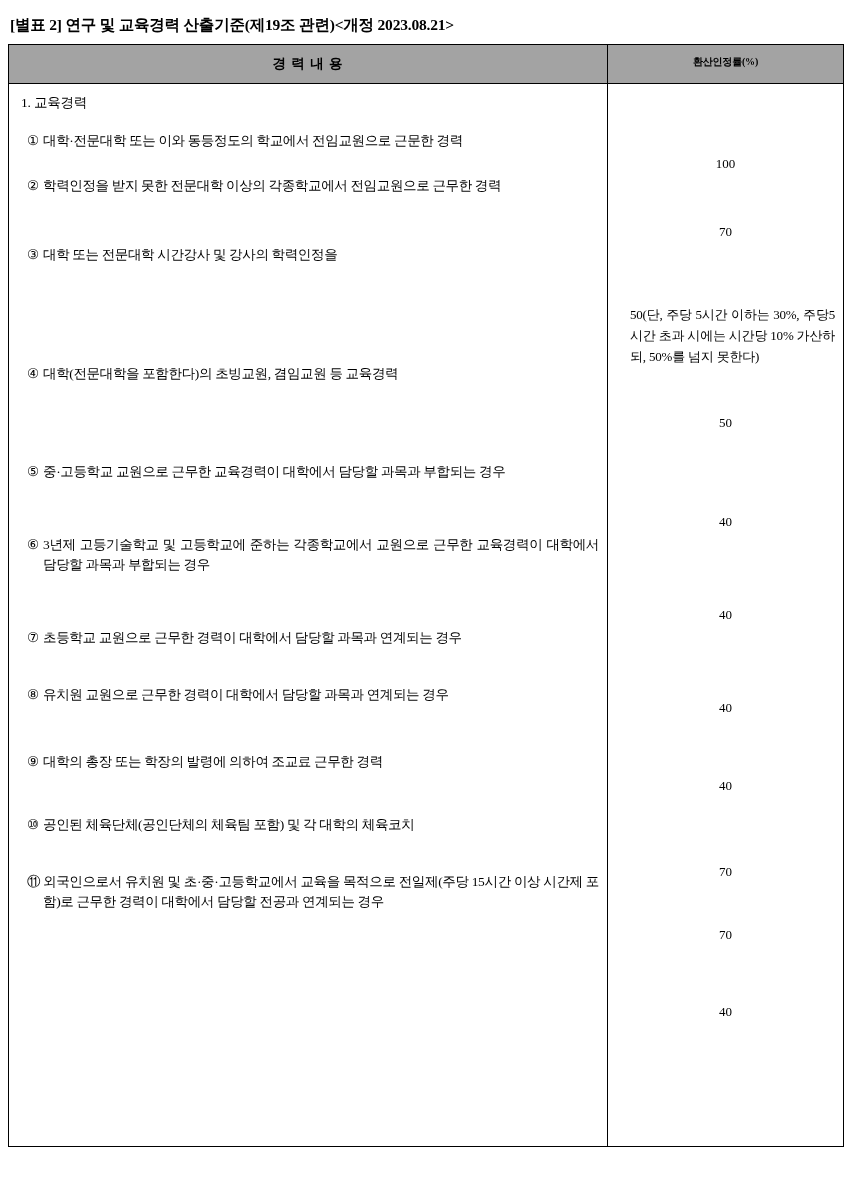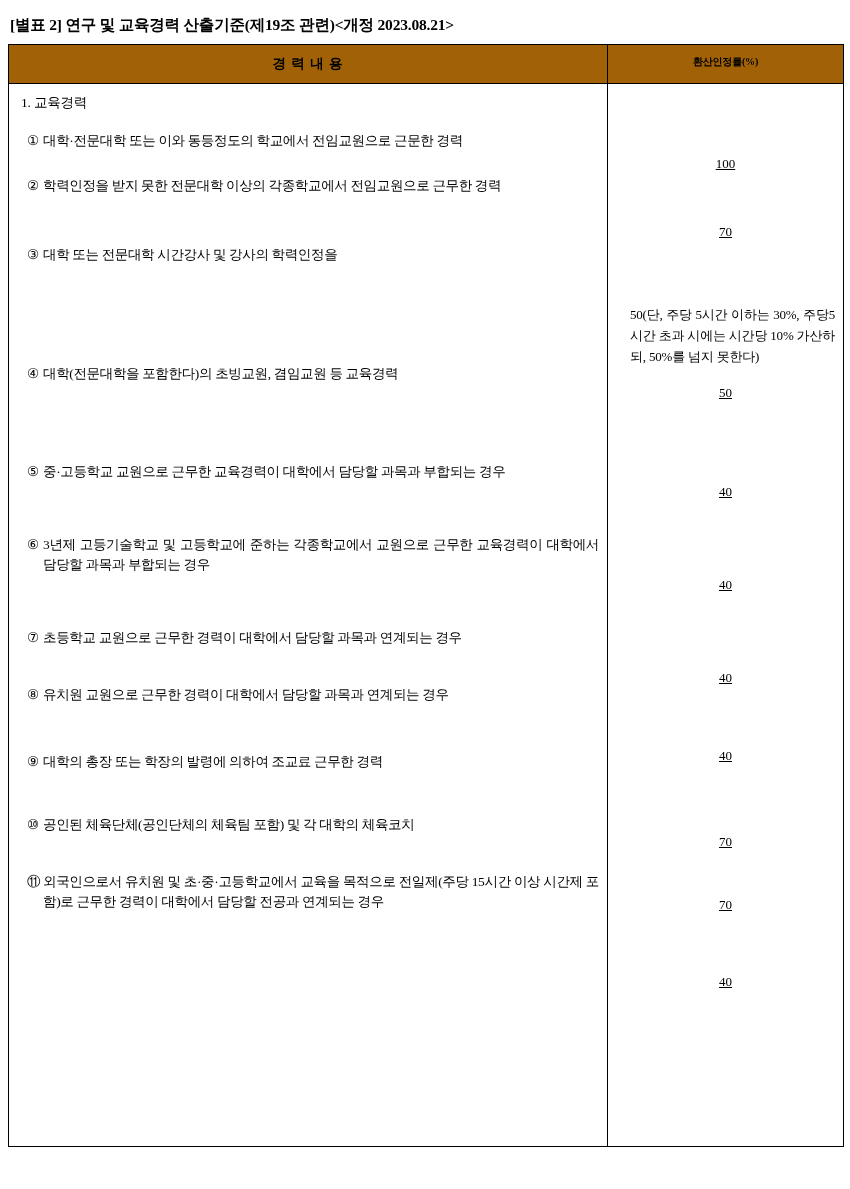--- a/index.html
+++ b/index.html
@@ -29,21 +29,21 @@
     white-space: nowrap;
   }
   .frame {
     border: 1px solid #000;
     width: 836px;
     margin: 0 auto;
     box-sizing: border-box;
   }
   .header-row {
     display: flex;
-    background: #a16207;
+    background: #a3a3a3;
     border-bottom: 1px solid #000;
   }
   .header-row .h-left {
     width: 599px;
     box-sizing: border-box;
     border-right: 1px solid #000;
     text-align: center;
     font-size: 13.5px;
     font-weight: bold;
     padding: 10px 0;
@@ -92,21 +92,20 @@
     flex: 1;
     font-size: 13.5px;
     line-height: 1.52;
     letter-spacing: -0.35px;
     text-align: justify;
   }
   .rate-line {
     font-size: 13px;
     text-align: center;
     line-height: 1.52;
-    text-decoration: underline;
   }
   .rate-long {
     font-size: 13px;
     text-align: justify;
     line-height: 1.62;
     letter-spacing: -0.2px;
     padding-right: 2px;
     margin-left: 16px;
   }
 </style>
@@ -184,21 +183,21 @@
           <div class="tx">외국인으로서 유치원 및 초·중·고등학교에서 교육을 목적으로 전일제(주당 15시간 이상 시간제 포함)로 근무한 경력이 대학에서 담당할 전공과 연계되는 경우</div>
         </div>
 
       </div>
 
       <div class="body-right">
 
         <div class="rate-line" style="margin-top:62px;">100</div>
         <div class="rate-line" style="margin-top:48px;">70</div>
         <div class="rate-long" style="margin-top:62px;">50(단, 주당 5시간 이하는 30%, 주당5시간 초과 시에는 시간당 10% 가산하되, 50%를 넘지 못한다)</div>
-        <div class="rate-line" style="margin-top:16px;">50</div>
+        <div class="rate-line" style="margin-top:46px;">50</div>
         <div class="rate-line" style="margin-top:80px;">40</div>
         <div class="rate-line" style="margin-top:73px;">40</div>
         <div class="rate-line" style="margin-top:73px;">40</div>
         <div class="rate-line" style="margin-top:58px;">40</div>
         <div class="rate-line" style="margin-top:67px;">70</div>
         <div class="rate-line" style="margin-top:43px;">70</div>
         <div class="rate-line" style="margin-top:57px;">40</div>
 
       </div>
     </div>

